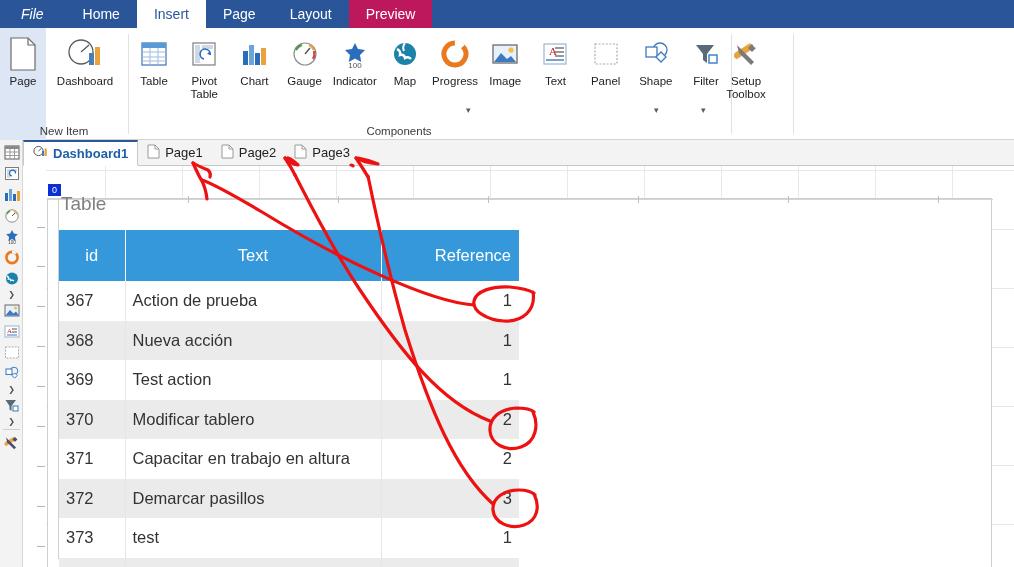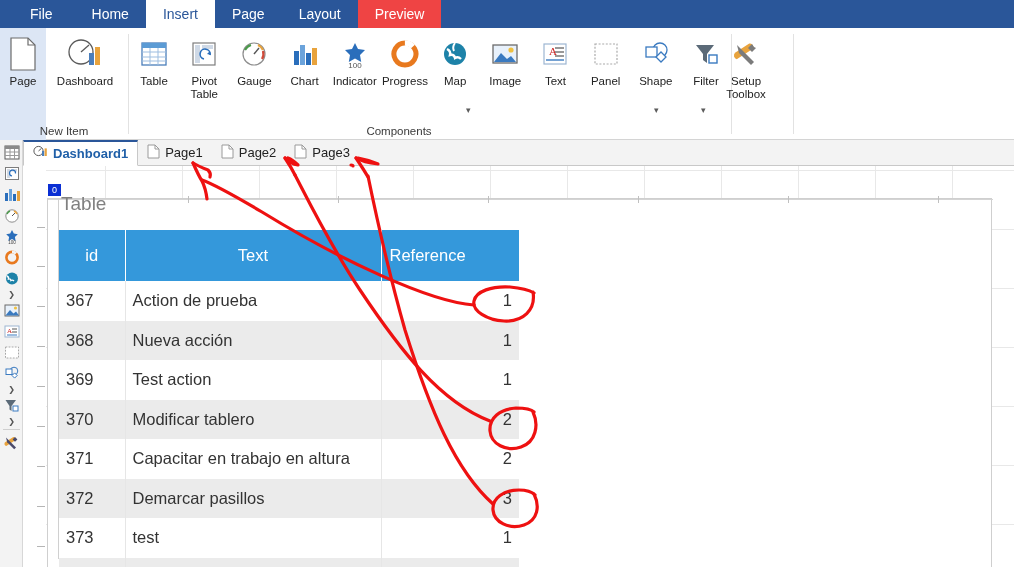--- a/index.html
+++ b/index.html
@@ -16,23 +16,23 @@
   .ribbon-tabs {
     position: absolute; left: 0; top: 0; width: 1014px; height: 28px;
     background: #2a5699;
     display: flex; align-items: stretch;
   }
   .rtab {
     display: flex; align-items: center; justify-content: center;
     padding: 0 17px; font-size: 14px; color: #ffffff;
     cursor: default; white-space: nowrap;
   }
-  .rtab.first { padding-left: 30px; padding-right: 22px; }
+  .rtab.first { padding-left: 21px; padding-right: 22px; font-style: italic; }
   .rtab.active { background: #ffffff; color: #2a5699; }
-  .rtab.dark { background: #ef4444; }
+  .rtab.dark { background: #be185d; }
 
   
   .ribbon {
     position: absolute; left: 0; top: 28px; width: 1014px; height: 112px;
     background: #ffffff;
     border-bottom: 1px solid #d4d4d4;
   }
   .rgroup { position: absolute; top: 0; height: 112px; }
   .rgroup-items { display: flex; align-items: flex-start; height: 88px; }
   .rgroup-label {
@@ -214,71 +214,71 @@
               <path d="M16,20 a5,5 0 1,1 6,-4" fill="none" stroke="#2a6ebb" stroke-width="1.6"></path>
               <path d="M22,12 l1,4 l-4,-1 Z" fill="#2a6ebb"></path>
             </svg>
           </div>
           <div class="ritem-lbl">Pivot Table</div>
         </div>
 
         <div class="ritem">
           <div class="ritem-ico">
             <svg width="32" height="30" viewBox="0 0 32 30">
+              <rect x="5" y="12" width="5" height="14" fill="#2a6ebb"></rect>
+              <rect x="11" y="6" width="5" height="20" fill="#6ba3db"></rect>
+              <rect x="17" y="14" width="5" height="12" fill="#2a6ebb"></rect>
+              <rect x="23" y="9" width="5" height="17" fill="#e8a33d"></rect>
+            </svg>
+          </div>
+          <div class="ritem-lbl">Chart</div>
+        </div>
+
+        <div class="ritem">
+          <div class="ritem-ico">
+            <svg width="32" height="30" viewBox="0 0 32 30">
               <circle cx="16" cy="15" r="11" fill="#fff" stroke="#8d8d8d" stroke-width="1.2"></circle>
               <path d="M7,11 a10,10 0 0,1 6,-5" fill="none" stroke="#4a9a4a" stroke-width="2.2"></path>
               <path d="M20,6 a10,10 0 0,1 5,5" fill="none" stroke="#e8a33d" stroke-width="2.2"></path>
               <path d="M25,12 a10,10 0 0,1 -1,8" fill="none" stroke="#d14a3a" stroke-width="2.2"></path>
               <line x1="16" y1="15" x2="21" y2="9" stroke="#555" stroke-width="1.4"></line>
             </svg>
           </div>
           <div class="ritem-lbl">Gauge</div>
         </div>
 
         <div class="ritem">
           <div class="ritem-ico">
             <svg width="32" height="30" viewBox="0 0 32 30">
-              <rect x="5" y="12" width="5" height="14" fill="#2a6ebb"></rect>
-              <rect x="11" y="6" width="5" height="20" fill="#6ba3db"></rect>
-              <rect x="17" y="14" width="5" height="12" fill="#2a6ebb"></rect>
-              <rect x="23" y="9" width="5" height="17" fill="#e8a33d"></rect>
-            </svg>
-          </div>
-          <div class="ritem-lbl">Chart</div>
-        </div>
-
-        <div class="ritem">
-          <div class="ritem-ico">
-            <svg width="32" height="30" viewBox="0 0 32 30">
               <path d="M16,4 l3,6 l7,1 l-5,5 l1.2,7 l-6.2,-3.4 l-6.2,3.4 l1.2,-7 l-5,-5 l7,-1 Z" fill="#2a6ebb"></path>
               <text x="16" y="29" font-size="8" fill="#555" text-anchor="middle" font-family="Liberation Sans, sans-serif">100</text>
             </svg>
           </div>
           <div class="ritem-lbl">Indicator</div>
-        </div>
-
-        <div class="ritem">
-          <div class="ritem-ico">
-            <svg width="32" height="30" viewBox="0 0 32 30">
-              <path d="M16,4 a11,11 0 1,1 -0.1,0" fill="none" stroke="#e8791e" stroke-width="5"></path>
-              <path d="M16,4 a11,11 0 0,1 8,3.5" fill="none" stroke="#fff" stroke-width="5.4"></path>
-            </svg>
-          </div>
-          <div class="ritem-lbl">Progress</div>
         </div>
 
         <div class="ritem">
           <div class="ritem-ico">
             <svg width="32" height="30" viewBox="0 0 32 30">
               <circle cx="16" cy="15" r="11" fill="#1d82a8"></circle>
               <path d="M8,10 q4,2 3,6 q4,-1 5,3 q3,-2 6,1" fill="none" stroke="#fff" stroke-width="2.4"></path>
               <path d="M16,4 q-3,4 -1,8" fill="none" stroke="#fff" stroke-width="2"></path>
             </svg>
           </div>
           <div class="ritem-lbl">Map</div>
+        </div>
+
+        <div class="ritem">
+          <div class="ritem-ico">
+            <svg width="32" height="30" viewBox="0 0 32 30">
+              <path d="M16,4 a11,11 0 1,1 -0.1,0" fill="none" stroke="#e8791e" stroke-width="5"></path>
+              <path d="M16,4 a11,11 0 0,1 8,3.5" fill="none" stroke="#fff" stroke-width="5.4"></path>
+            </svg>
+          </div>
+          <div class="ritem-lbl">Progress</div>
         </div>
 
         <div class="ritem">
           <div class="ritem-ico">
             <svg width="32" height="30" viewBox="0 0 32 30">
               <rect x="4" y="6" width="24" height="18" fill="#e8f1fb" stroke="#6b6b6b" stroke-width="1.3"></rect>
               <circle cx="22" cy="11" r="2.6" fill="#f0c040"></circle>
               <path d="M5,23 l7,-9 l6,6 l4,-3 l5,6 Z" fill="#3a7ac0"></path>
             </svg>
           </div>
@@ -524,21 +524,21 @@
     <div class="comp" style="left:36px; top:27px; width:460px;">
       <div class="comp-leftedge"></div>
       <div class="comp-badge">0</div>
       <div class="comp-title">Table</div>
 
       <table class="dt">
         <thead>
           <tr>
             <th class="c-id">id</th>
             <th class="c-text">Text</th>
-            <th class="c-ref" style="text-align:left">Reference</th>
+            <th class="c-ref" style="text-align:right">Reference</th>
           </tr>
         </thead>
         <tbody>
           <tr>
             <td class="c-id">367</td>
             <td class="c-text">Action de prueba</td>
             <td class="c-ref">1</td>
           </tr>
           <tr class="alt">
             <td class="c-id">368</td>

